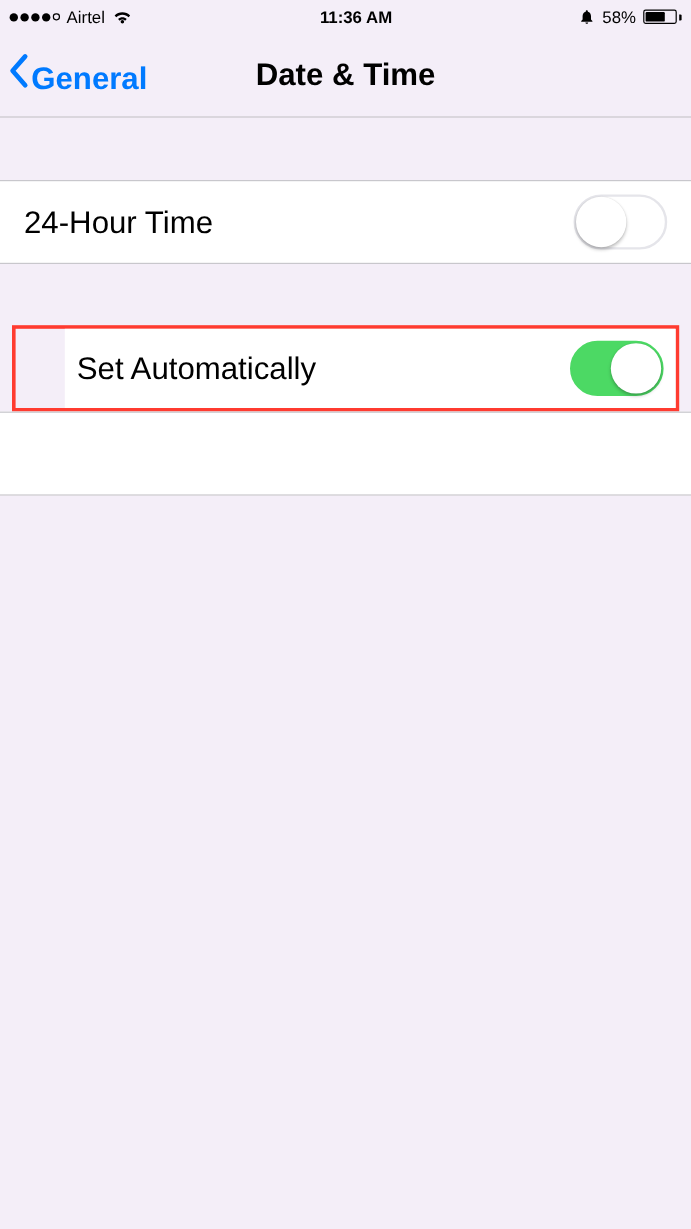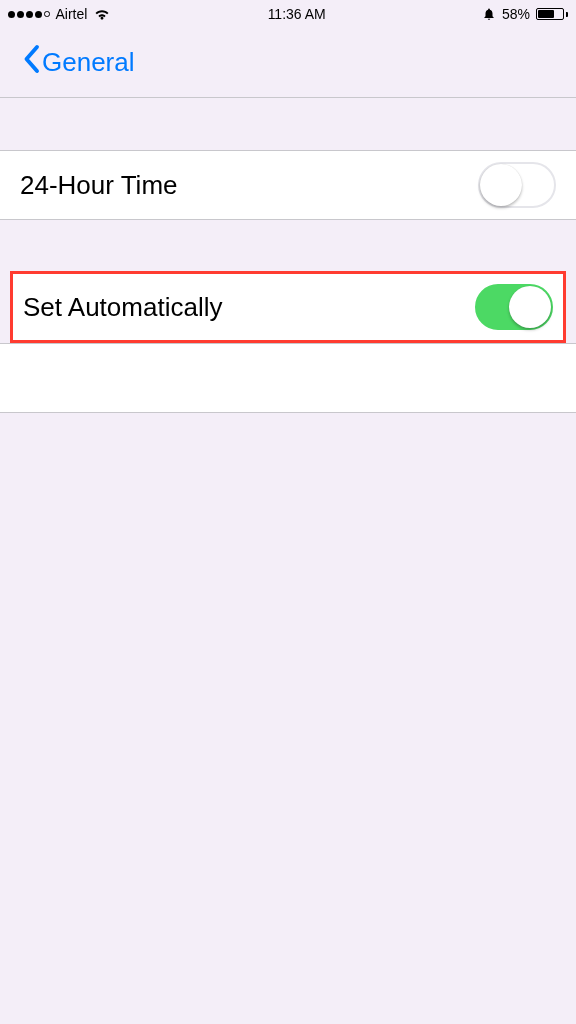--- a/index.html
+++ b/index.html
@@ -53,27 +53,26 @@
     .nav-bar {
       position: relative;
       height: 70px;
       display: flex;
       align-items: center;
       border-bottom: 1px solid #c8c7cc;
       background: #f4eef8;
     }
     .back-btn {
       display: flex;
-      align-items: center;
+      align-items: flex-end;
       color: #007aff;
       font-size: 26px;
       padding-left: 6px;
       cursor: pointer;
-      font-weight: 400;
-      margin-left: 16px;
+      font-weight: 700;
     }
     .back-btn .chev { margin-right: 2px; }
     .nav-title {
       position: absolute;
       left: 0; right: 0;
       text-align: center;
       font-size: 26px;
       font-weight: 600;
       color: #000;
       pointer-events: none;
@@ -111,20 +110,21 @@
       background: #fff;
       box-shadow: 0 2px 3px rgba(0,0,0,0.25), 0 0 1px rgba(0,0,0,0.15);
       top: 0;
     }
     .switch.off .knob { left: 0; }
     .switch.on .knob { right: 0; }
     
     .highlight-wrap {
       border: 3px solid #ff3b30;
       margin: 0 10px;
+      padding-left: 41px;
     }
     .highlight-wrap .cell {
       border-top: none;
       border-bottom: none;
       padding: 0 10px 0 10px;
     }
     .group2-wrap { margin-top: -1px; }
   </style>
 </head>
 <body>
@@ -138,21 +138,21 @@
         <span class="dot filled"></span>
         <span class="dot empty"></span>
     </span>
     <span>Airtel</span>
     <span class="wifi-icon">
       <svg viewBox="0 0 20 14">
           <path d="M10 13.2c.9 0 1.6-.7 1.6-1.6S10.9 10 10 10s-1.6.7-1.6 1.6.7 1.6 1.6 1.6zm-4-4.1l1.5 1.5C8.2 9.9 9.1 9.5 10 9.5s1.8.4 2.5 1.1L14 9.1C12.9 8 11.5 7.4 10 7.4S7.1 8 6 9.1zM2.8 5.9l1.5 1.5C5.8 5.9 7.8 5 10 5s4.2.9 5.7 2.4l1.5-1.5C15.3 4 12.8 2.9 10 2.9S4.7 4 2.8 5.9z" fill="#000"></path>
         </svg>
     </span>
   </div>
-  <div style="font-weight:400;">11:36 AM</div>
+  <div style="font-weight:700;">11:36 AM</div>
   <div class="status-right">
     <span class="alarm-icon">
       <svg viewBox="0 0 24 24">
           <path d="M12 22c1.1 0 2-.9 2-2h-4c0 1.1.9 2 2 2zm6-6v-5c0-3.07-1.63-5.64-4.5-6.32V4c0-.83-.67-1.5-1.5-1.5S10.5 3.17 10.5 4v.68C7.64 5.36 6 7.92 6 11v5l-2 2v1h16v-1l-2-2z" fill="#000"></path>
         </svg>
     </span>
     <span>58%</span>
     <span class="battery">
       <span class="battery-body">
           <span class="battery-fill"></span>
@@ -164,20 +164,21 @@
 
 <div class="nav-bar">
   <div class="back-btn">
     <span class="chev">
       <svg width="18" height="30" viewBox="0 0 12 20">
           <path d="M10 2L3 10l7 8" stroke="#007aff" stroke-width="2.6" fill="none" stroke-linecap="round" stroke-linejoin="round"></path>
         </svg>
     </span>
     <span>General</span>
   </div>
+  <div class="nav-title">Date &amp; Time</div>
 </div>
 
 <div class="group-spacer-top"></div>
 
 <div class="cell">
   <span class="label">24-Hour Time</span>
   <span class="switch off">
     <span class="knob"></span>
   </span>
 </div>

